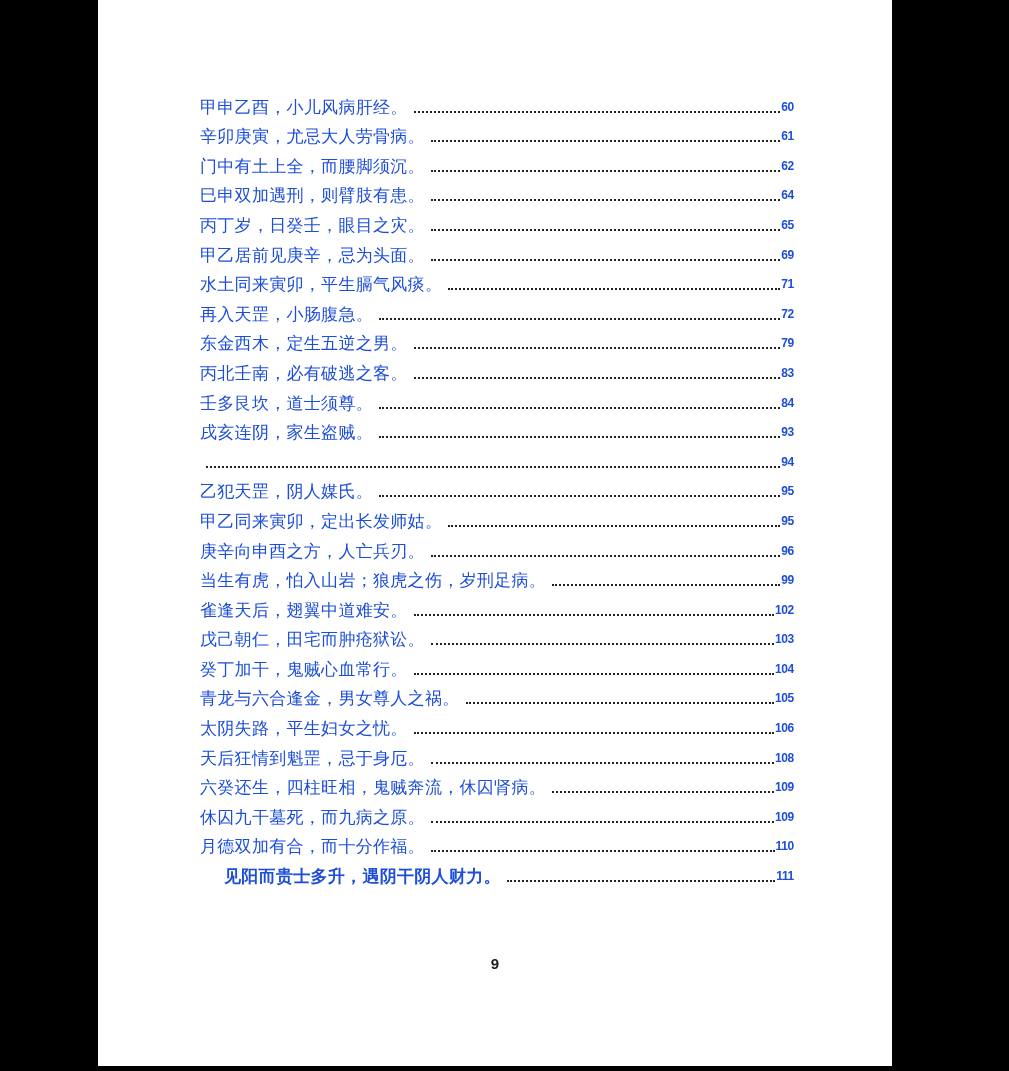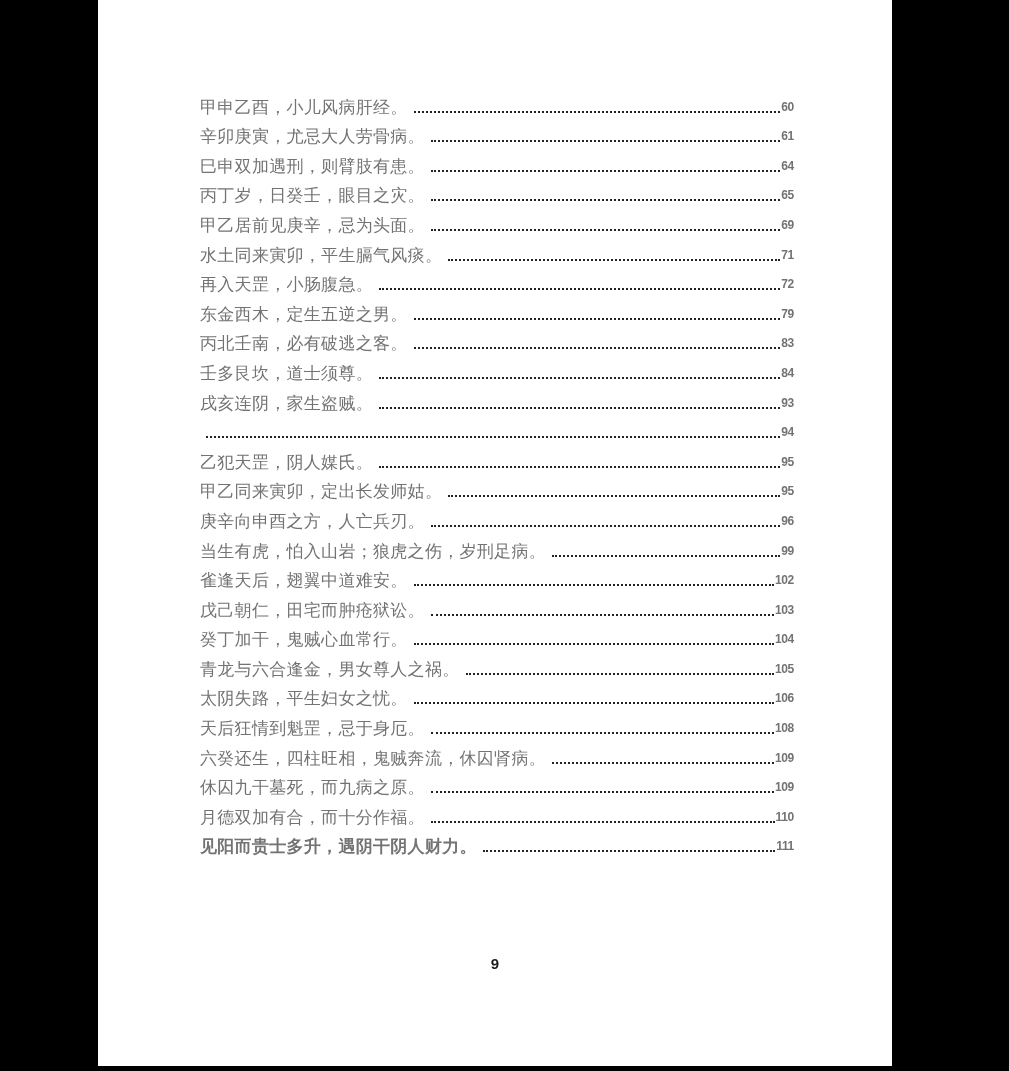--- a/index.html
+++ b/index.html
@@ -25,21 +25,21 @@
     .toc {
       position: absolute;
       left: 102px;
       top: 89px;
       width: 594px;
     }
     .toc-row {
       display: flex;
       align-items: flex-end;
       height: 29.6px;
-      color: #737373;
+      color: #1d4ed8;
     }
     .toc-title {
       font-size: 17px;
       white-space: nowrap;
       line-height: 24px;
       letter-spacing: 0.3px;
     }
     .toc-dots {
       flex: 1;
       margin: 0 1px 6px 6px;
@@ -49,20 +49,21 @@
     .toc-page {
       font-family: "Liberation Sans", sans-serif;
       font-weight: bold;
       font-size: 12px;
       line-height: 24px;
       white-space: nowrap;
       letter-spacing: -0.3px;
     }
     .toc-row.bold .toc-title {
       font-weight: bold;
+      margin-left: 24px;
     }
     .page-number {
       position: absolute;
       left: 0;
       width: 794px;
       top: 955px;
       text-align: center;
       font-family: "Liberation Sans", sans-serif;
       font-weight: bold;
       font-size: 15px;
@@ -78,20 +79,25 @@
         <span class="toc-title">甲申乙酉，小儿风病肝经。</span>
         <span class="toc-dots"></span>
         <span class="toc-page">60</span>
       </div>
       <div class="toc-row">
         <span class="toc-title">辛卯庚寅，尤忌大人劳骨病。</span>
         <span class="toc-dots"></span>
         <span class="toc-page">61</span>
       </div>
       <div class="toc-row">
+        <span class="toc-title">门中有土上全，而腰脚须沉。</span>
+        <span class="toc-dots"></span>
+        <span class="toc-page">62</span>
+      </div>
+      <div class="toc-row">
         <span class="toc-title">巳申双加遇刑，则臂肢有患。</span>
         <span class="toc-dots"></span>
         <span class="toc-page">64</span>
       </div>
       <div class="toc-row">
         <span class="toc-title">丙丁岁，日癸壬，眼目之灾。</span>
         <span class="toc-dots"></span>
         <span class="toc-page">65</span>
       </div>
       <div class="toc-row">

